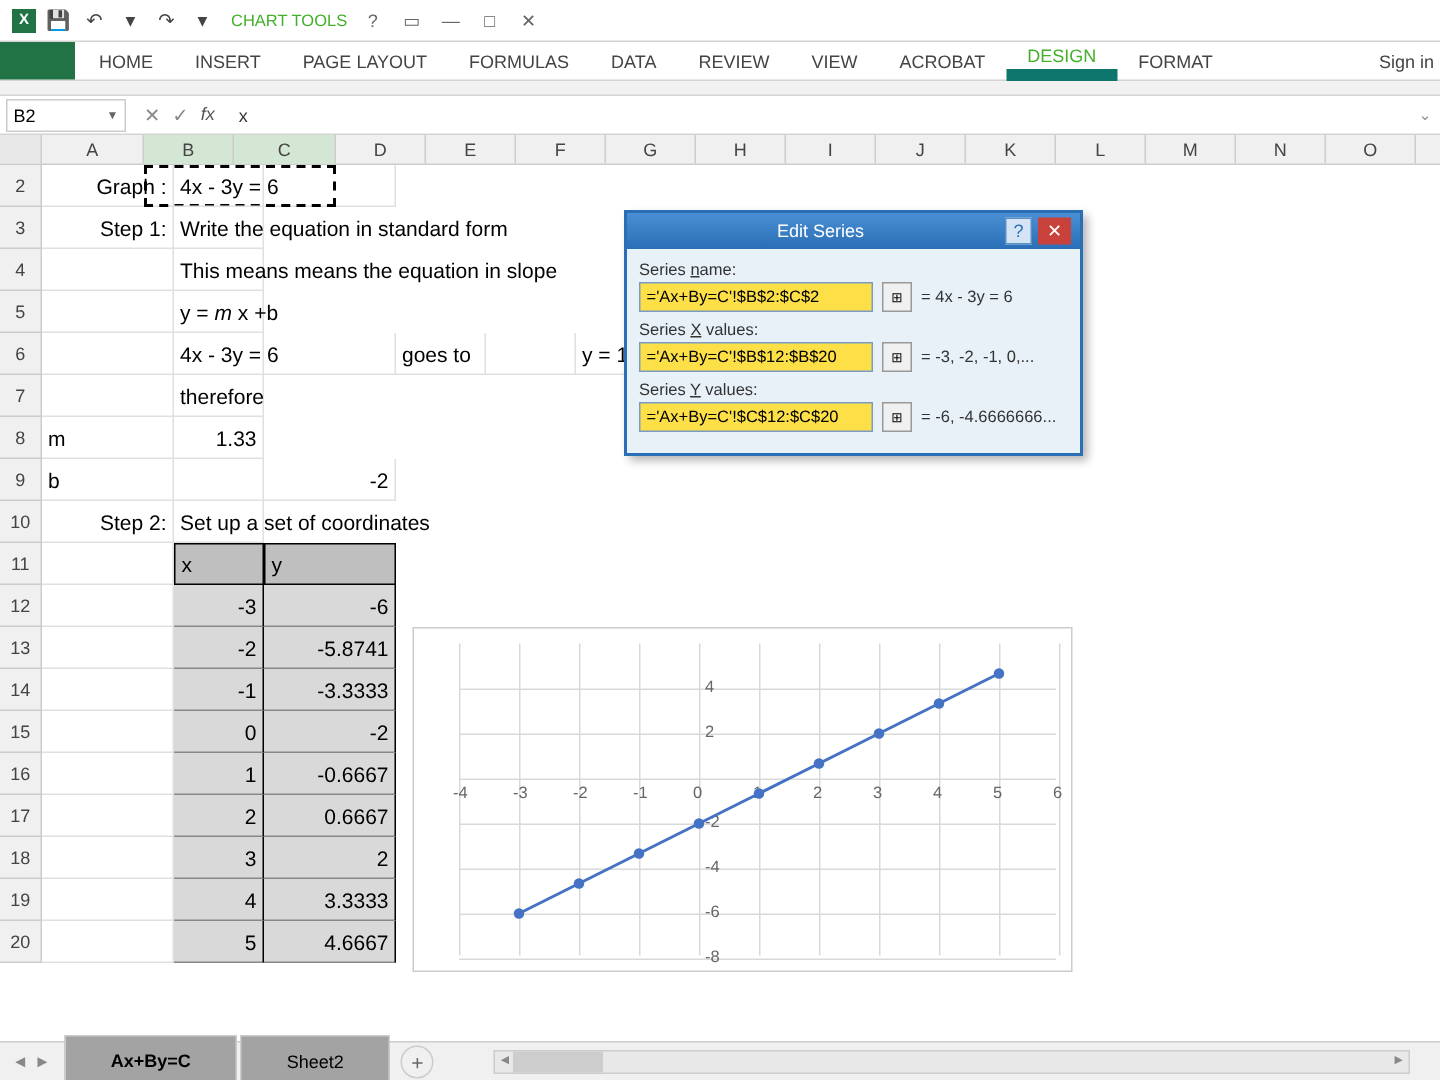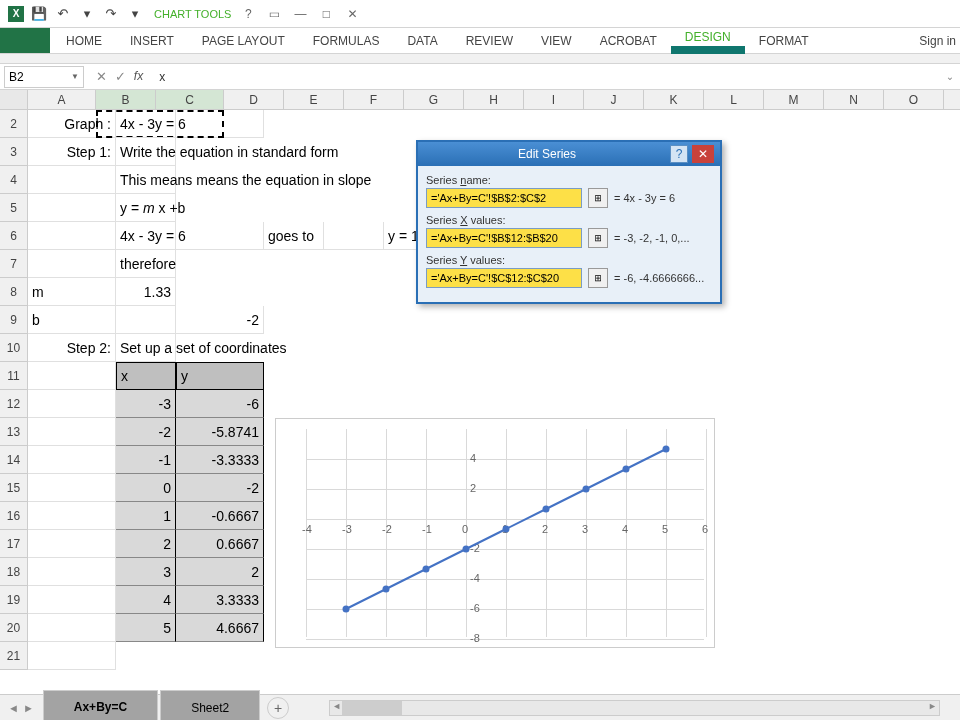--- a/index.html
+++ b/index.html
@@ -268,24 +268,20 @@
     <div class="cell data-c">4</div>
     <div class="cell wide data-c">3.3333</div>
       </div>
       <div class="row">
         <div class="row-header">20</div>
     <div class="cell wide"></div>
     <div class="cell data-c">5</div>
     <div class="cell wide data-c">4.6667</div>
       </div>
     </div>
-  <div class="row">
-      <div class="row-header">21</div>
-    <div class="cell wide"></div>
-  </div>
 
   <div class="sel-border" style="left:96px;top:20px;width:128px;height:28px"></div>
 
   <div class="chart">
     <div class="chart-inner" id="chart-inner">
         <div class="grid-line-h" style="top: 220px;"></div>
         <div class="axis-label" style="left: 194px; top: 213px;">-8</div>
         <div class="grid-line-h" style="top: 190px;"></div>
         <div class="axis-label" style="left: 194px; top: 183px;">-6</div>
         <div class="grid-line-h" style="top: 160px;"></div>

